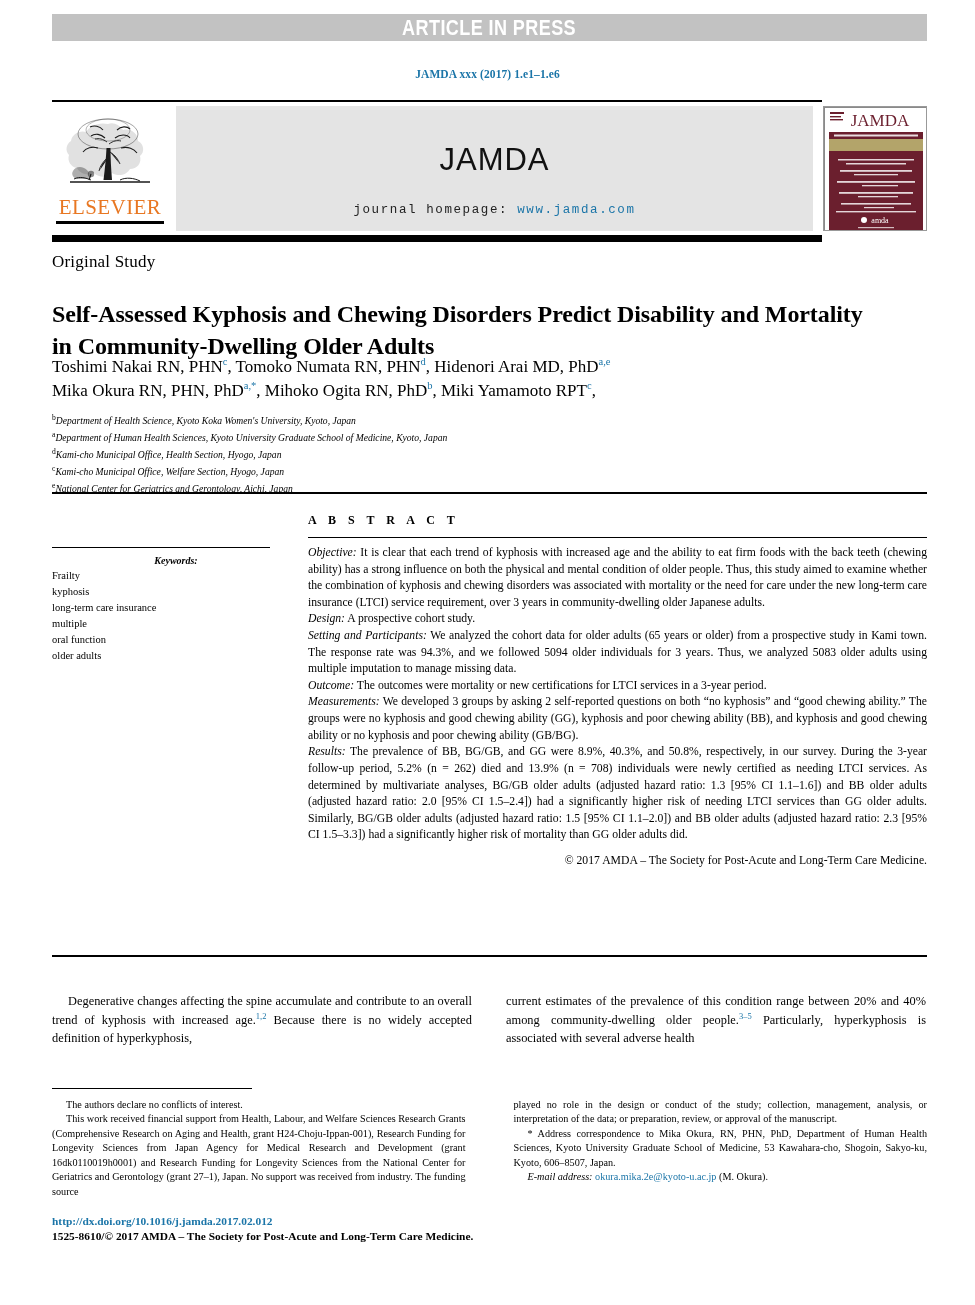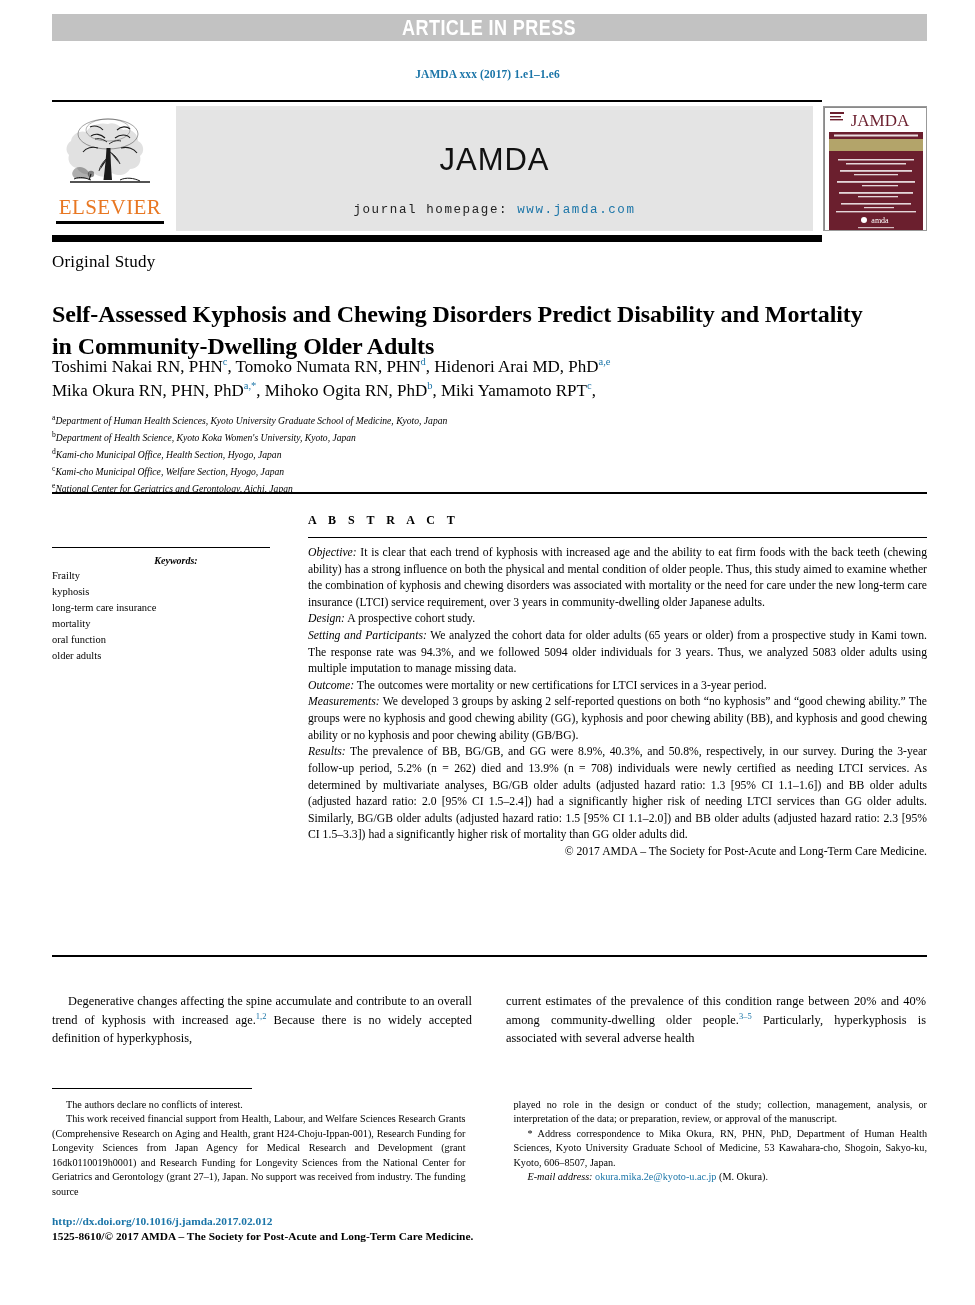--- a/index.html
+++ b/index.html
@@ -225,21 +225,21 @@
     font-size: 11.7px;
     line-height: 1.42;
     text-align: justify;
     margin: 0;
   }
   .abs-p i { font-style: italic; }
   .abs-copy {
     font-size: 11.7px;
     line-height: 1.42;
     text-align: right;
-    margin-top: 0;
+    margin-top: 9px;
   }
 
   .rule-under-abstract {
     position: absolute;
     left: 52px;
     top: 955px;
     width: 875px;
     border-top: 2px solid #000;
   }
 
@@ -403,38 +403,38 @@
 <div class="authors">
   <div>
     <span>Toshimi Nakai RN, PHN</span><sup>c</sup><span>, Tomoko Numata RN, PHN</span><sup>d</sup><span>, Hidenori Arai MD, PhD</span><sup>a,e</sup>
   </div>
   <div>
     <span>Mika Okura RN, PHN, PhD</span><sup>a,*</sup><span>, Mihoko Ogita RN, PhD</span><sup>b</sup><span>, Miki Yamamoto RPT</span><sup>c</sup><span>,</span>
   </div>
 </div>
 
 <div class="affiliations">
+  <div><sup>b</sup><span>Department of Health Science, Kyoto Koka Women's University, Kyoto, Japan</span></div>
   <div><sup>a</sup><span>Department of Human Health Sciences, Kyoto University Graduate School of Medicine, Kyoto, Japan</span></div>
-  <div><sup>b</sup><span>Department of Health Science, Kyoto Koka Women's University, Kyoto, Japan</span></div>
   <div><sup>d</sup><span>Kami-cho Municipal Office, Health Section, Hyogo, Japan</span></div>
   <div><sup>c</sup><span>Kami-cho Municipal Office, Welfare Section, Hyogo, Japan</span></div>
   <div><sup>e</sup><span>National Center for Geriatrics and Gerontology, Aichi, Japan</span></div>
 </div>
 
 <div class="rule-under-affil"></div>
 
 <div class="abstract-region">
 
   <div class="keywords-col">
     <div class="keywords-rule"></div>
     <div class="kw-head">Keywords:</div>
     <div class="kw-item">Frailty</div>
     <div class="kw-item">kyphosis</div>
     <div class="kw-item">long-term care insurance</div>
-    <div class="kw-item">mortality</div>
+    <div class="kw-item">multiple</div>
     <div class="kw-item">oral function</div>
     <div class="kw-item">older adults</div>
   </div>
 
   <div class="abstract-col">
     <div class="abstract-head">A B S T R A C T</div>
     <div class="abstract-rule"></div>
 
     <p class="abs-p"><i>Objective:</i><span> It is clear that each trend of kyphosis with increased age and the ability to eat firm foods with the back teeth (chewing ability) has a strong influence on both the physical and mental condition of older people. Thus, this study aimed to examine whether the combination of kyphosis and chewing disorders was associated with mortality or the need for care under the new long-term care insurance (LTCI) service requirement, over 3 years in community-dwelling older Japanese adults.</span></p>
     <p class="abs-p"><i>Design:</i><span> A prospective cohort study.</span></p>

